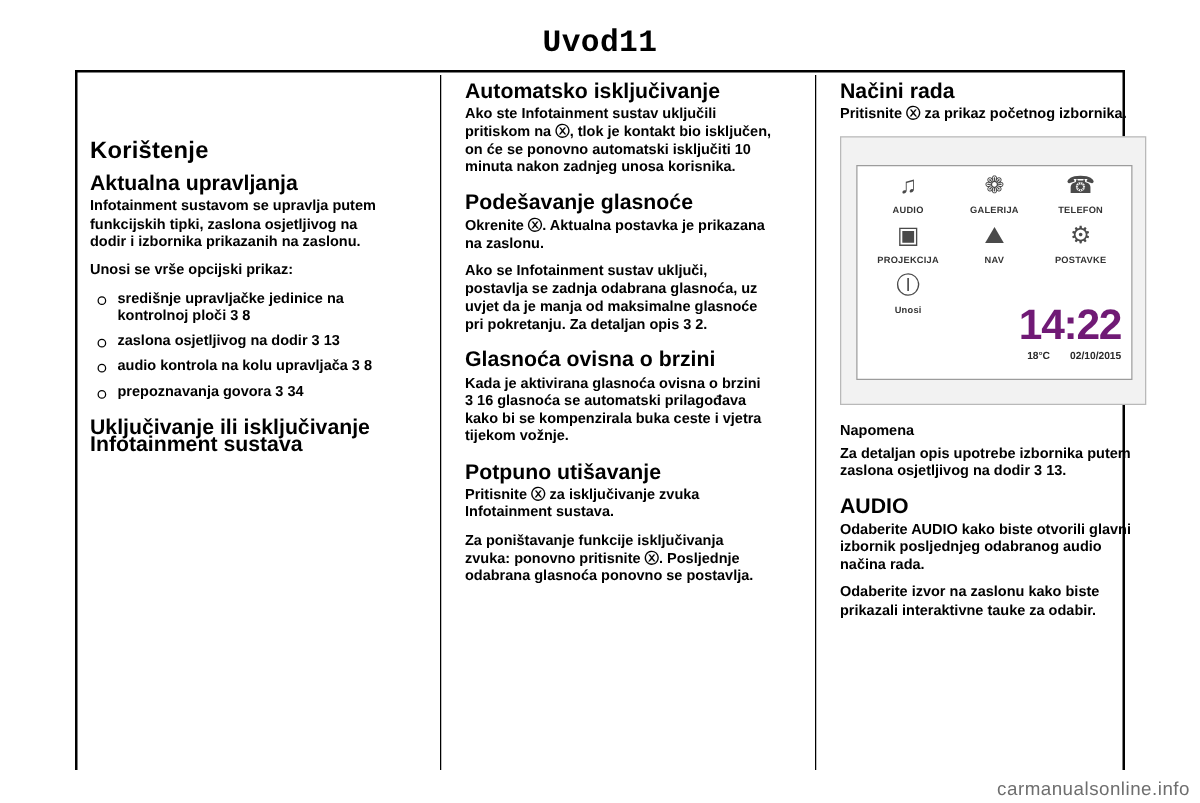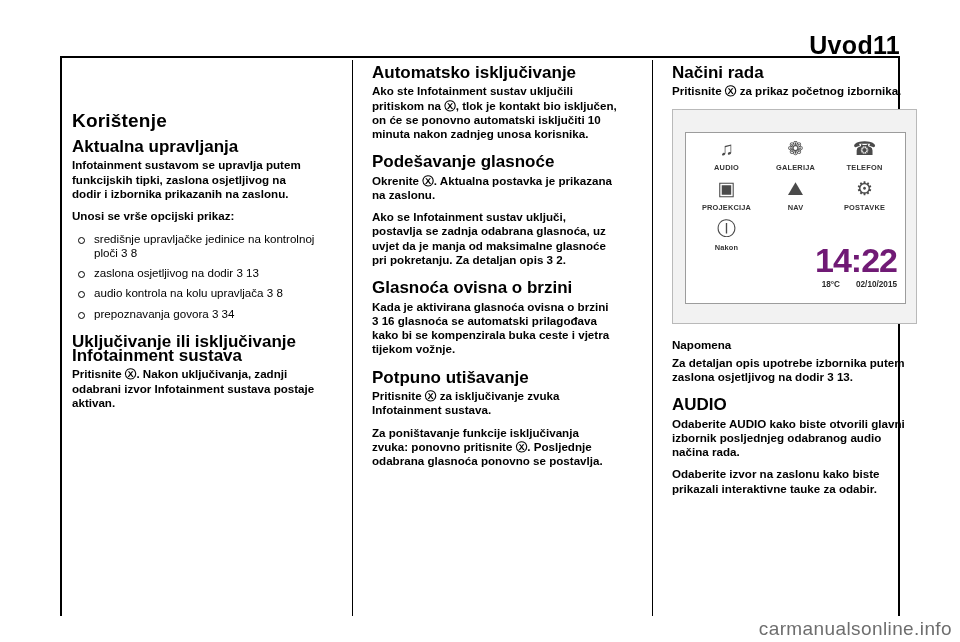--- a/index.html
+++ b/index.html
@@ -18,23 +18,24 @@
   .page {
     position: absolute;
     left: 0; top: 0;
     width: 960px;
     height: 642px;
   }
   
   .header {
     position: absolute;
     left: 60px;
-    top: 31px;
+    top: 20px;
     width: 840px;
-    text-align: right;
+    text-align: center;
+    font-family: Liberation Mono, monospace;
   }
   .header-title {
     font-size: 25px;
     font-weight: bold;
     letter-spacing: 0.3px;
   }
   .header-rule {
     position: absolute;
     left: 60px;
     top: 56px;
@@ -103,21 +104,21 @@
   }
   ul.bullets {
     list-style: none;
     margin: 0 0 8px 0;
     padding: 0;
   }
   ul.bullets li {
     position: relative;
     padding-left: 22px;
     margin-bottom: 6px;
-    font-weight: normal;
+    font-weight: bold;
     font-size: 11.6px;
     line-height: 14.3px;
   }
   ul.bullets li::before {
     content: "";
     position: absolute;
     left: 6px;
     top: 5px;
     width: 5px;
     height: 5px;
@@ -195,21 +196,21 @@
   .note-head {
     font-size: 11.6px;
     font-weight: bold;
     margin: 0 0 4px 0;
   }
   
   .watermark {
     position: absolute;
     right: 8px;
     bottom: 2px;
-    font-size: 19px;
+    font-size: 15px;
     color: #6e6e6e;
     letter-spacing: 0.4px;
   }
 </style>
 </head>
 <body>
 
 <div class="page">
 
   <div class="header">
@@ -226,21 +227,20 @@
     <h2 class="sub first">Aktualna upravljanja</h2>
     <p>Infotainment sustavom se upravlja putem funkcijskih tipki, zaslona osjetljivog na dodir i izbornika prikazanih na zaslonu.</p>
     <p>Unosi se vrše opcijski prikaz:</p>
     <ul class="bullets">
       <li>središnje upravljačke jedinice na kontrolnoj ploči 3 8</li>
       <li>zaslona osjetljivog na dodir 3 13</li>
       <li>audio kontrola na kolu upravljača 3 8</li>
       <li>prepoznavanja govora 3 34</li>
     </ul>
     <h2 class="sub">Uključivanje ili isključivanje Infotainment sustava</h2>
-    <p>Pritisnite ⓧ. Nakon uključivanja, zadnji odabrani izvor Infotainment sustava postaje aktivan.</p>
   </div>
 
   <div class="col col2">
     <h2 class="sub first">Automatsko isključivanje</h2>
     <p>Ako ste Infotainment sustav uključili pritiskom na ⓧ, tlok je kontakt bio isključen, on će se ponovno automatski isključiti 10 minuta nakon zadnjeg unosa korisnika.</p>
     <h2 class="sub">Podešavanje glasnoće</h2>
     <p>Okrenite ⓧ. Aktualna postavka je prikazana na zaslonu.</p>
     <p>Ako se Infotainment sustav uključi, postavlja se zadnja odabrana glasnoća, uz uvjet da je manja od maksimalne glasnoće pri pokretanju. Za detaljan opis 3 2.</p>
     <h2 class="sub">Glasnoća ovisna o brzini</h2>
     <p>Kada je aktivirana glasnoća ovisna o brzini 3 16 glasnoća se automatski prilagođava kako bi se kompenzirala buka ceste i vjetra tijekom vožnje.</p>
@@ -275,21 +275,21 @@
           <div class="icon-cell">
             <div class="icon-glyph">⛰</div>
             <div class="icon-label">NAV</div>
           </div>
           <div class="icon-cell">
             <div class="icon-glyph">⚙</div>
             <div class="icon-label">POSTAVKE</div>
           </div>
           <div class="onstar-cell">
             <div class="icon-glyph">Ⓘ</div>
-            <div class="icon-label">Nakon</div>
+            <div class="icon-label">Unosi</div>
           </div>
         </div>
         <div class="clock">14:22</div>
         <div class="clock-sub">
           <span class="temp">18°C</span><span>02/10/2015</span>
         </div>
       </div>
     </div>
 
     <div class="note-head">Napomena</div>

